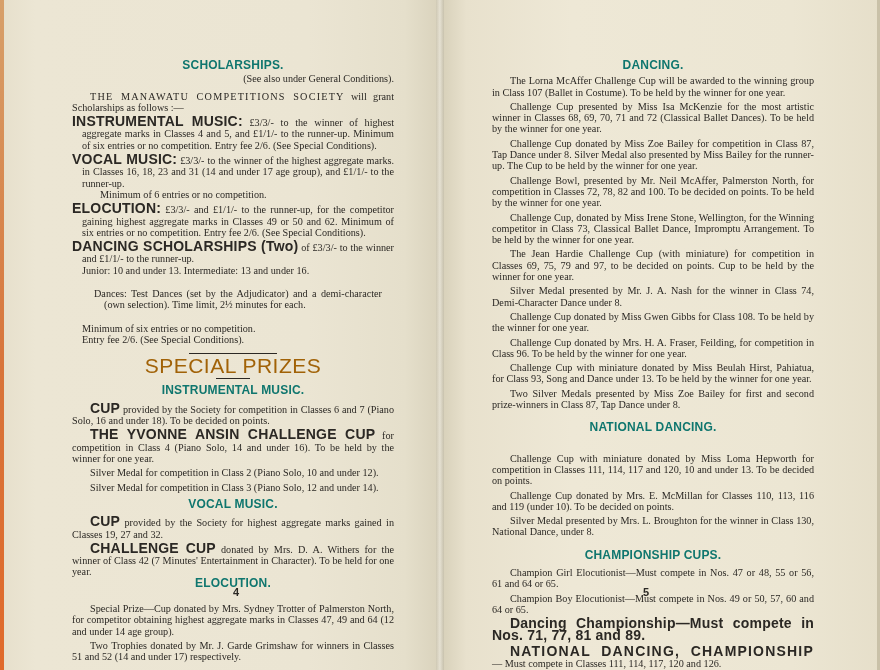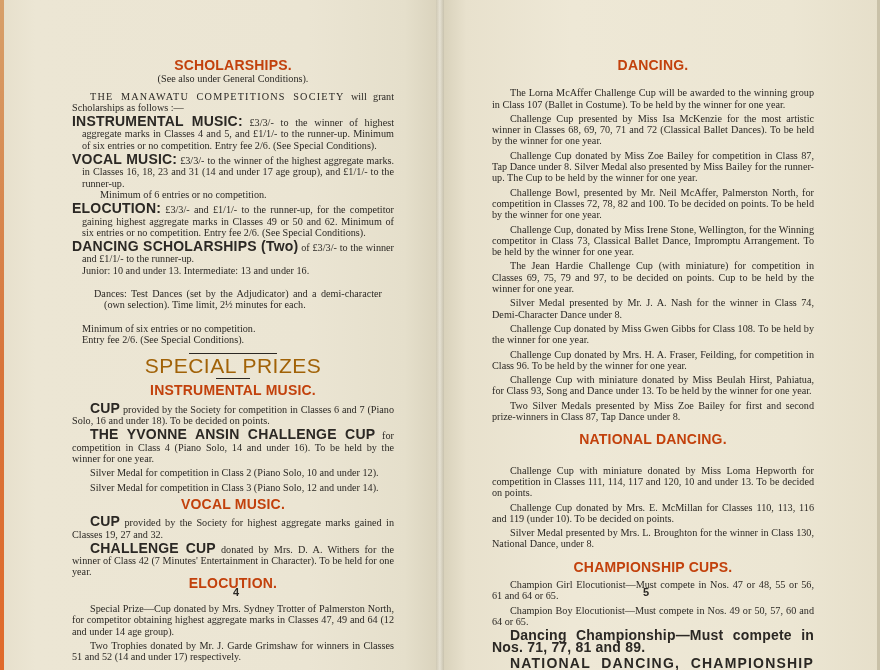--- a/index.html
+++ b/index.html
@@ -34,30 +34,30 @@
     background:#c9c1a8;
   }
   .content {
     position:absolute; top:60px;
     font-size:10.2px; line-height:11.3px; text-align:justify;
   }
   .content-left { left:72px; width:322px; }
   .content-right { left:492px; width:322px; }
   .h2 {
     font-family:"Liberation Sans","DejaVu Sans",sans-serif;
-    font-weight:bold; text-align:center; font-size:14px;
-    letter-spacing:0.2px; margin:0 0 4px 0; color:#c2410c;
+    font-weight:bold; text-align:center; font-size:12px;
+    letter-spacing:0.2px; margin:0 0 4px 0; color:#0f766e;
   }
   .h-big {
     font-family:"Liberation Sans","DejaVu Sans",sans-serif;
     text-align:center; font-size:21px; letter-spacing:0.5px;
     margin:0; color:#a16207; font-weight:normal;
   }
   .rule { height:1px; background:#2b2824; margin:0 auto; }
-  .centered { text-align:center; }
+  .centered { text-align:right; }
   p { margin:0 0 3px 0; }
   .indent { text-indent:18px; }
   .hang { padding-left:10px; text-indent:-10px; }
   .sub { padding-left:22px; margin:0; }
   .sub2 { padding-left:32px; text-indent:-10px; margin:12px; }
   .lbl { font-family:"Liberation Sans","DejaVu Sans",sans-serif; font-weight:bold; font-size:14px; letter-spacing:0.2px; }
   .caps-spaced { letter-spacing:1.2px; }
   .pgnum { position:absolute; font-family:"Liberation Sans","DejaVu Sans",sans-serif; font-weight:bold; font-size:11px; }
 </style>
 </head>
@@ -118,21 +118,21 @@
     <span class="lbl">CHALLENGE CUP</span><span> donated by Mrs. D. A. Withers for the winner of Class 42 (7 Minutes' Entertainment in Character). To be held for one year.</span>
   </p>
 
   <div class="h2" style="margin-top:0;margin-bottom:14px;">ELOCUTION.</div>
   <p class="indent">Special Prize—Cup donated by Mrs. Sydney Trotter of Palmerston North, for competitor obtaining highest aggregate marks in Classes 47, 49 and 64 (12 and under 14 age group).</p>
   <p class="indent">Two Trophies donated by Mr. J. Garde Grimshaw for winners in Classes 51 and 52 (14 and under 17) respectively.</p>
 </div>
 <div class="pgnum" style="left:233px;top:586px;">4</div>
 
 <div class="content content-right">
-  <div class="h2" style="margin-bottom:16px;">DANCING.</div>
+  <div class="h2" style="margin-bottom:4px;">DANCING.</div>
   <p class="indent">The Lorna McAffer Challenge Cup will be awarded to the winning group in Class 107 (Ballet in Costume). To be held by the winner for one year.</p>
   <p class="indent">Challenge Cup presented by Miss Isa McKenzie for the most artistic winner in Classes 68, 69, 70, 71 and 72 (Classical Ballet Dances). To be held by the winner for one year.</p>
   <p class="indent">Challenge Cup donated by Miss Zoe Bailey for competition in Class 87, Tap Dance under 8. Silver Medal also presented by Miss Bailey for the runner-up. The Cup to be held by the winner for one year.</p>
   <p class="indent">Challenge Bowl, presented by Mr. Neil McAffer, Palmerston North, for competition in Classes 72, 78, 82 and 100. To be decided on points. To be held by the winner for one year.</p>
   <p class="indent">Challenge Cup, donated by Miss Irene Stone, Wellington, for the Winning competitor in Class 73, Classical Ballet Dance, Impromptu Arrangement. To be held by the winner for one year.</p>
   <p class="indent">The Jean Hardie Challenge Cup (with miniature) for competition in Classes 69, 75, 79 and 97, to be decided on points. Cup to be held by the winner for one year.</p>
   <p class="indent">Silver Medal presented by Mr. J. A. Nash for the winner in Class 74, Demi-Character Dance under 8.</p>
   <p class="indent">Challenge Cup donated by Miss Gwen Gibbs for Class 108. To be held by the winner for one year.</p>
   <p class="indent">Challenge Cup donated by Mrs. H. A. Fraser, Feilding, for competition in Class 96. To be held by the winner for one year.</p>
   <p class="indent">Challenge Cup with miniature donated by Miss Beulah Hirst, Pahiatua, for Class 93, Song and Dance under 13. To be held by the winner for one year.</p>

